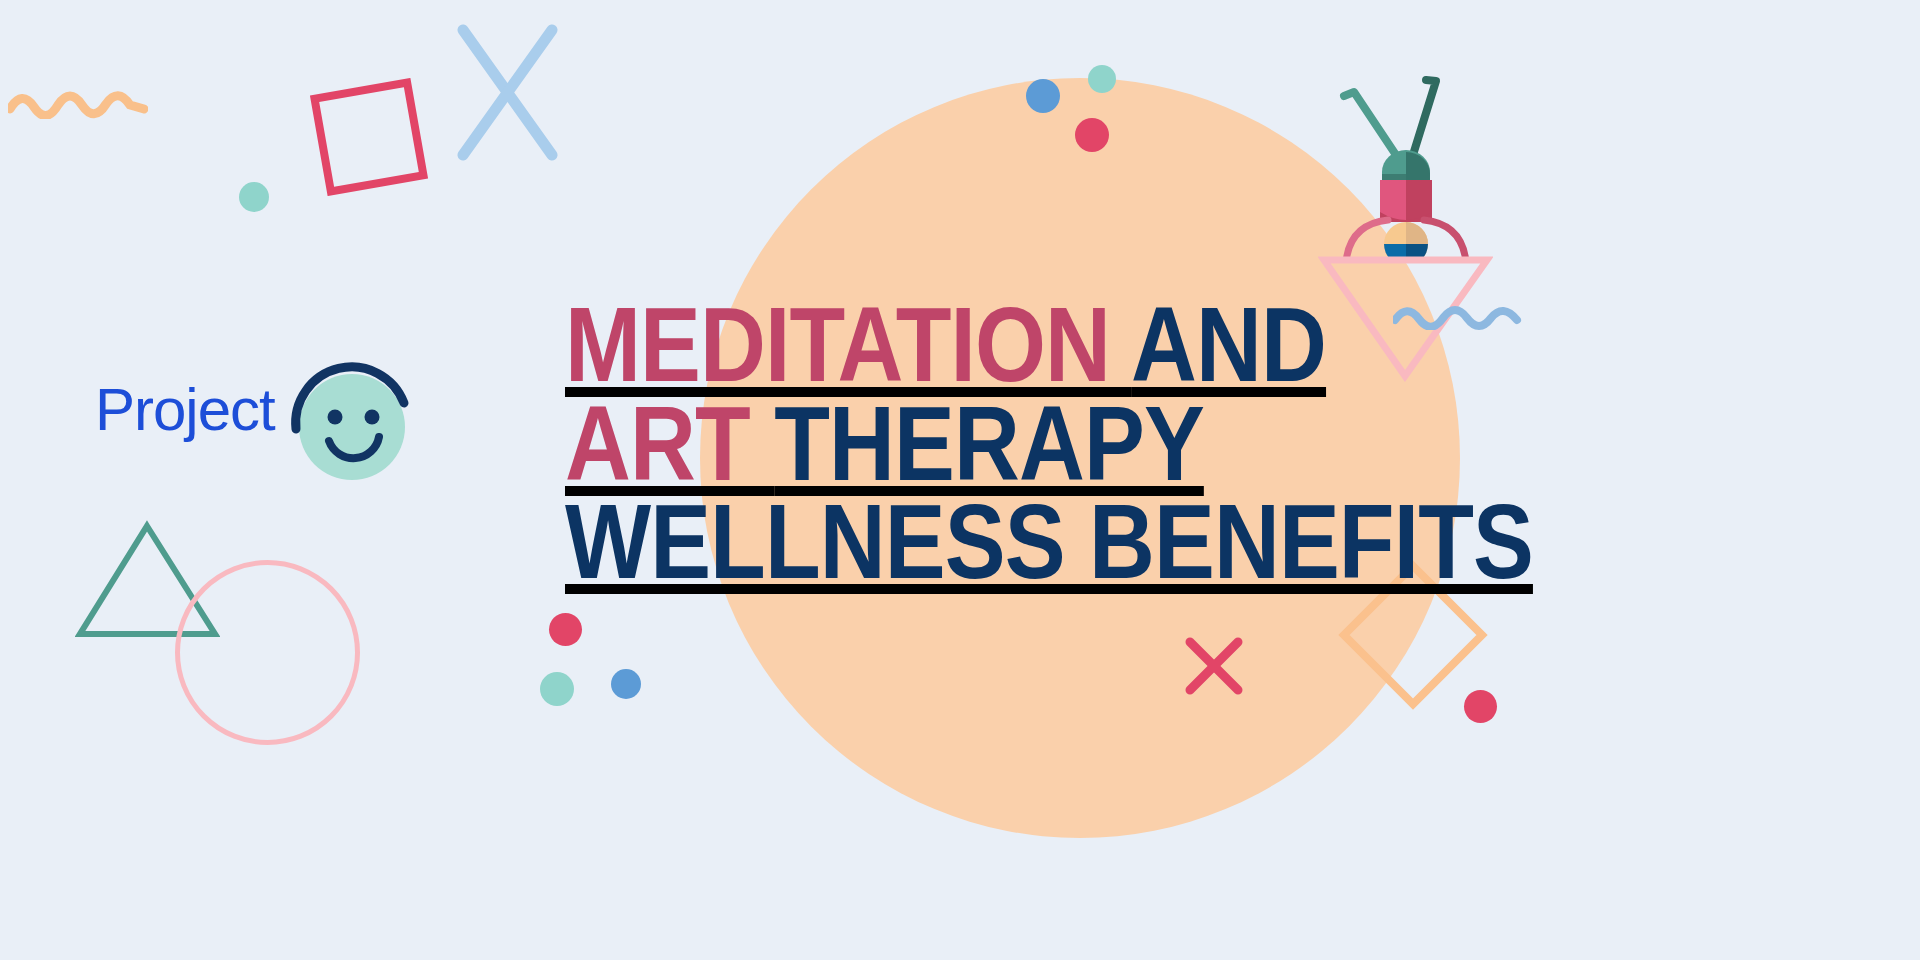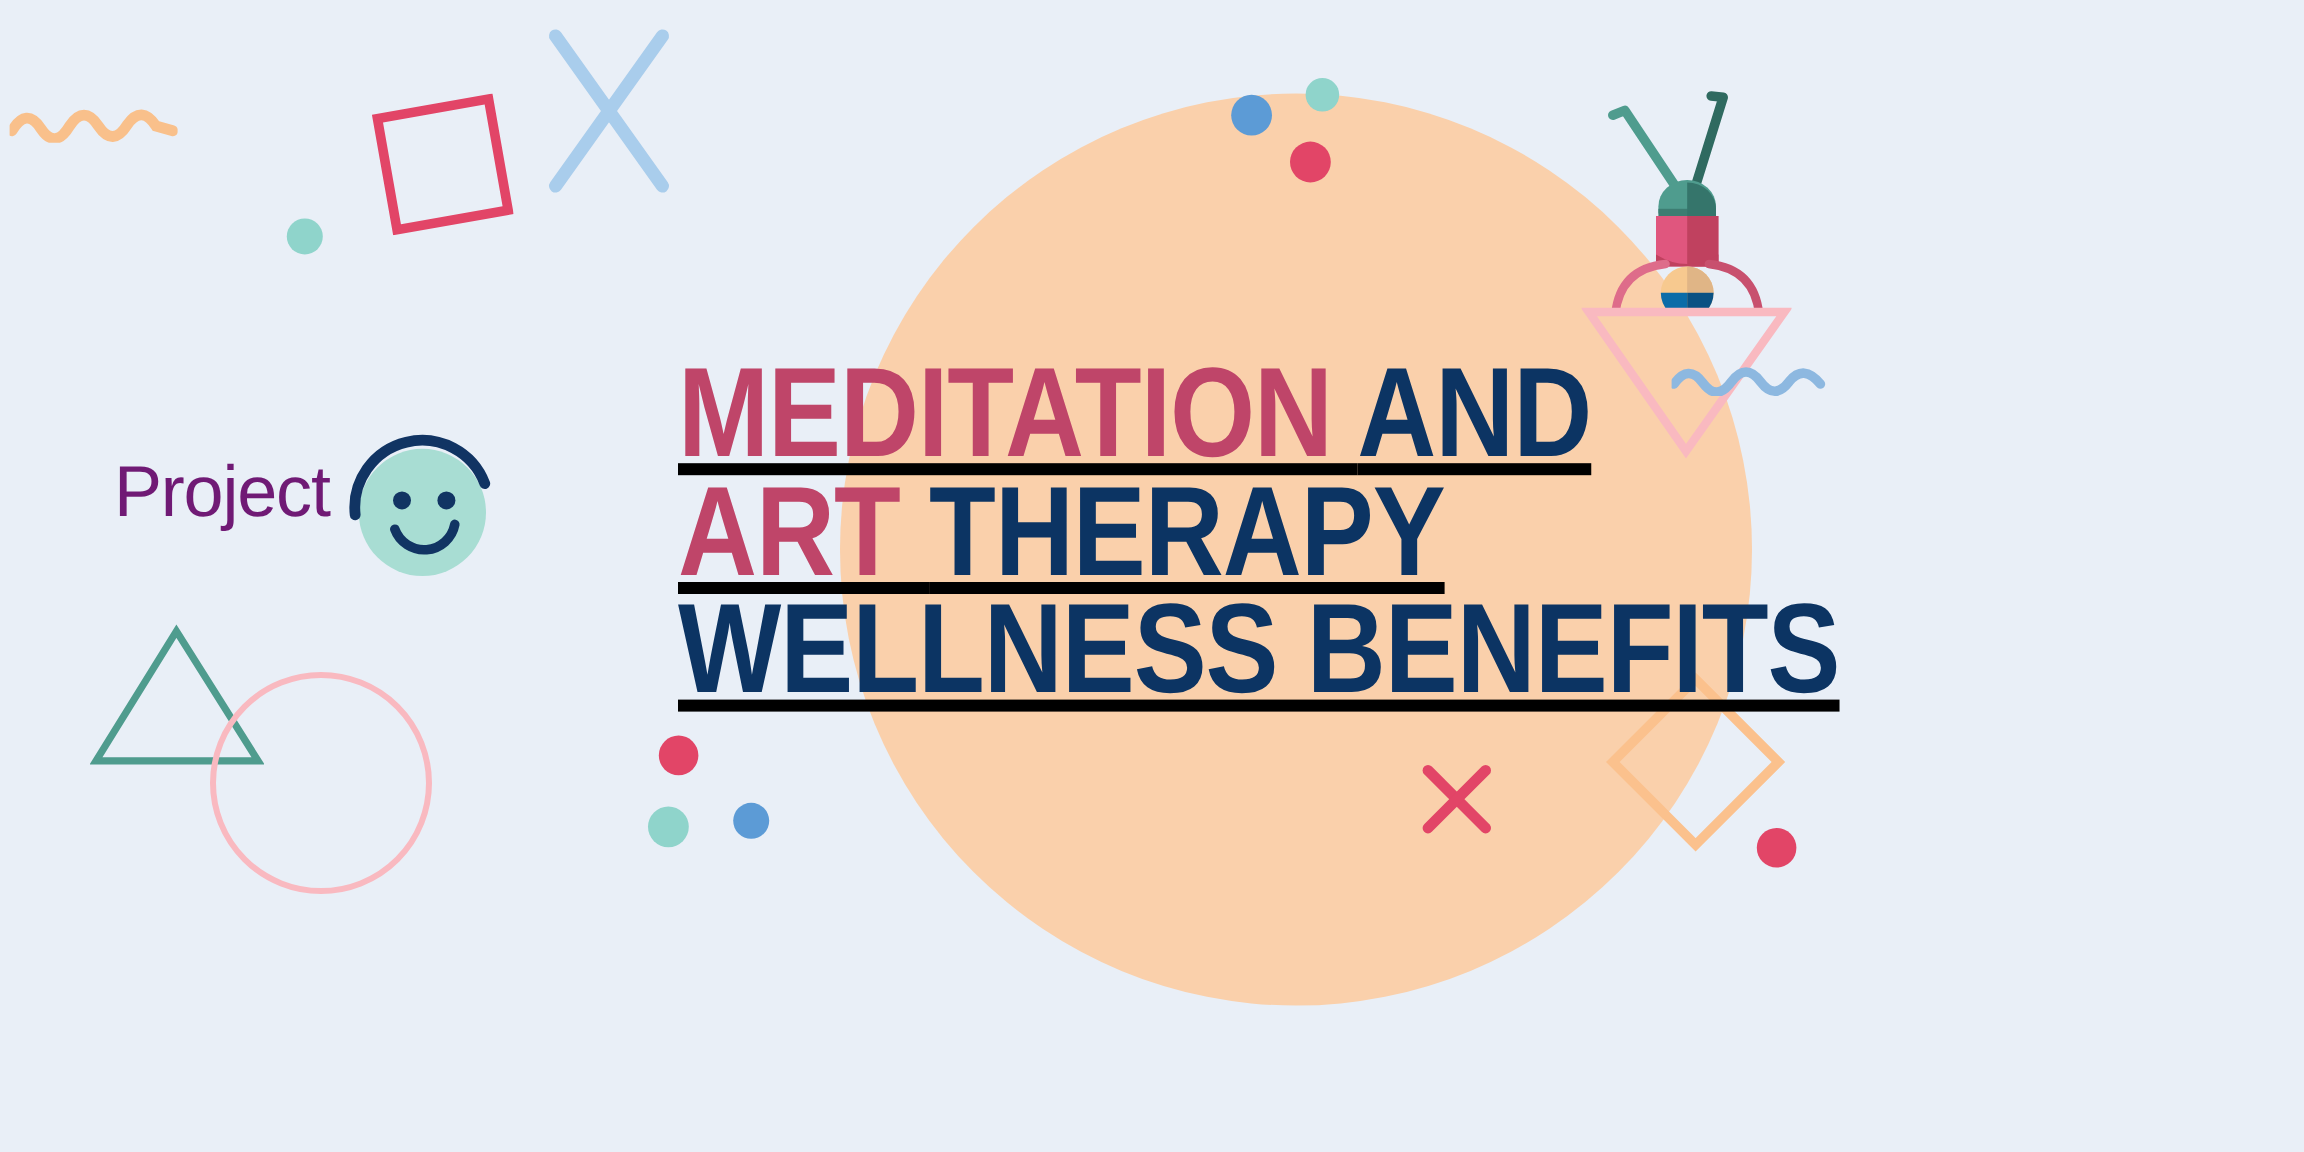--- a/index.html
+++ b/index.html
@@ -55,21 +55,21 @@
     left: 95px;
     top: 355px;
     width: 420px;
     height: 200px;
     z-index: 40;
   }
   .logo-text {
     position: absolute;
     left: 0;
     top: 24px;
-    color: #701a75;
+    color: #1d4ed8;
     font-family: "Liberation Sans", sans-serif;
     font-weight: 400;
     font-size: 60px;
     line-height: 1.02;
     letter-spacing: -1px;
   }
   .logo-smiley {
     position: absolute;
     left: 185px;
     top: 0px;

